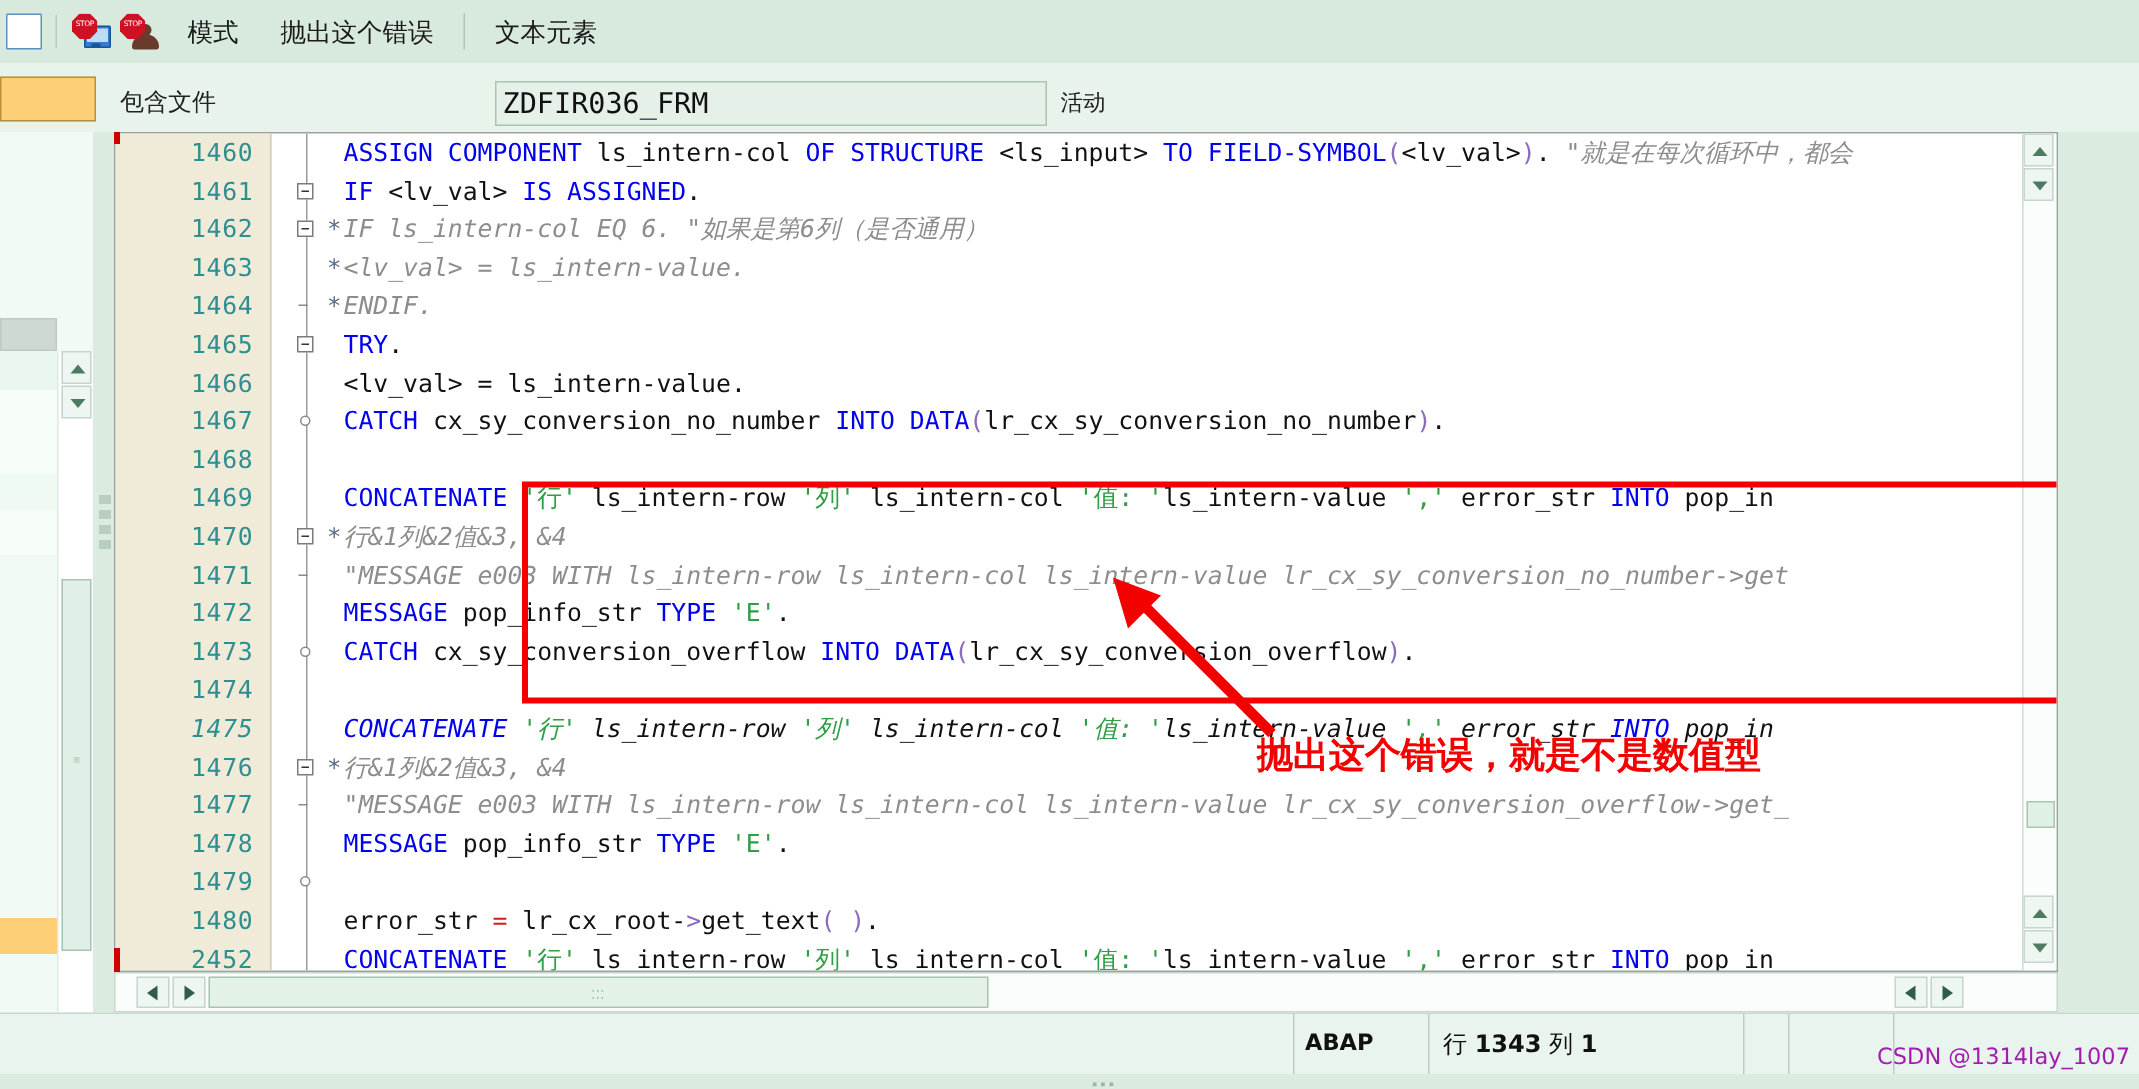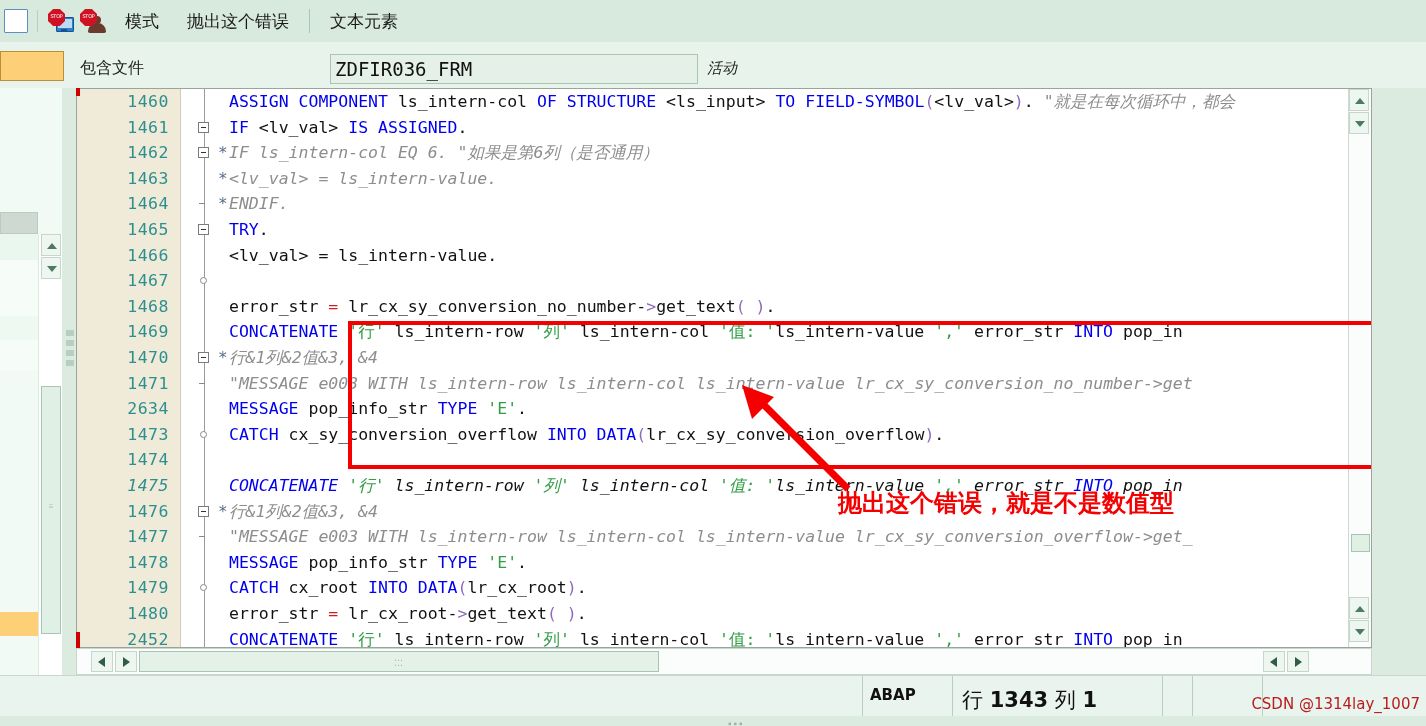--- a/index.html
+++ b/index.html
@@ -74,21 +74,21 @@
   }
   #program-name{
     position:absolute;left:330px;top:54px;width:368px;height:30px;
     background:#e4f0e8;border:1px solid #a9c4b1;
     font-family:"DejaVu Sans Mono","Liberation Mono",monospace;
     font-size:19px;color:#111;line-height:30px;padding-left:4px;
     box-sizing:border-box;outline:none;
   }
   #lbl-status{
     position:absolute;left:707px;top:59px;
-    font-family:"DejaVu Sans",sans-serif;font-size:15px;color:#222;font-style:italic;
+    font-family:"DejaVu Sans",sans-serif;font-size:15px;color:#222;
   }
 
   
   #editor-frame{
     position:absolute;left:76px;top:88px;width:1296px;height:560px;
     background:#fff;border:1px solid #9aa39c;box-sizing:border-box;overflow:hidden;
   }
   #redbar-left{position:absolute;left:76px;top:88px;width:4px;height:8px;background:#c00;}
   #redbar-left2{position:absolute;left:76px;top:632px;width:4px;height:16px;background:#c00;}
 
@@ -212,24 +212,24 @@
   #rail-dots{position:absolute;left:66px;top:330px;width:8px;}
   #rail-dots i{display:block;width:8px;height:6px;background:#b8cec0;margin-bottom:4px;}
 
   
   #statusbar{
     position:absolute;left:0;top:675px;width:1426px;height:41px;
     background:#eaf4ee;border-top:1px solid #c7d9cd;
   }
   .sb-seg{position:absolute;top:0;height:40px;border-left:1px solid #b9cec1;}
   #sb-lang{left:870px;top:10px;position:absolute;font-family:"DejaVu Sans",sans-serif;font-size:15px;font-weight:bold;color:#111;}
-  #sb-pos{left:962px;top:10px;position:absolute;font-family:"DejaVu Sans",sans-serif;font-size:21px;color:#111;white-space:nowrap;}
+  #sb-pos{left:962px;top:10px;position:absolute;font-family:"DejaVu Sans",sans-serif;font-size:16px;color:#111;white-space:nowrap;}
   #sb-pos b{font-weight:bold;}
   #watermark{
-    position:absolute;right:6px;top:695px;color:#b91c1c;font-size:15px;
+    position:absolute;right:6px;top:695px;color:#a21caf;font-size:15px;
     font-family:"DejaVu Sans",sans-serif;
   }
   #bottom-strip{position:absolute;left:0;top:716px;width:1426px;height:10px;background:#dcebe0;}
   #bs-dots{position:absolute;left:728px;top:718px;color:#9fb3a6;font-size:10px;letter-spacing:2px;}
 </style>
 </head>
 <body>
 
 <div id="toolbar">
   <div class="tb-box"></div>
@@ -330,42 +330,42 @@
         <span class="foldbox"></span>
         <span class="code"><span class="txt">           </span><span class="kw">TRY</span><span class="txt">.</span></span>
       </div>
       <div class="row" style="top: 153.6px; position: absolute; left: 0px; width: 1296px;">
         <span class="lnum">1466</span>
         <span class="code"><span class="txt">             &lt;lv_val&gt; = ls_intern-value.</span></span>
       </div>
       <div class="row" style="top: 179.2px; position: absolute; left: 0px; width: 1296px;">
         <span class="lnum">1467</span>
         <span class="folddot"></span>
+        <span class="code"><span class="txt">           </span><span class="kw">CATCH </span><span class="txt">cx_sy_conversion_no_number </span><span class="kw">INTO DATA</span><span class="pun">(</span><span class="txt">lr_cx_sy_conversion_no_number</span><span class="pun">)</span><span class="txt">.</span></span>
       </div>
       <div class="row" style="top: 204.8px; position: absolute; left: 0px; width: 1296px;">
         <span class="lnum">1468</span>
-        <span class="code"><span class="txt">             error_str </span><span class="op">=</span><span class="txt"> lr_cx_sy_conversion_no_number-</span><span class="pun">&gt;</span><span class="txt">get_text</span><span class="pun">( )</span><span class="txt">.</span></span>
       </div>
       <div class="row" style="top: 230.4px; position: absolute; left: 0px; width: 1296px;">
         <span class="lnum">1469</span>
         <span class="code"><span class="txt">             </span><span class="kw">CONCATENATE </span><span class="str">'</span><span class="str">行</span><span class="str">' </span><span class="txt">ls_intern-row </span><span class="str">'列' </span><span class="txt">ls_intern-col </span><span class="str">'值: '</span><span class="txt">ls_intern-value </span><span class="str">',' </span><span class="txt"> error_str </span><span class="kw">INTO </span><span class="txt">pop_in</span></span>
       </div>
       <div class="row" style="top: 256px; position: absolute; left: 0px; width: 1296px;">
         <span class="lnum">1470</span>
         <span class="foldbox"></span>
         <span class="star">*</span>
         <span class="code"><span class="cmt">          行&amp;1列&amp;2值&amp;3, &amp;4</span></span>
       </div>
       <div class="row" style="top: 281.6px; position: absolute; left: 0px; width: 1296px; text-decoration: underline;">
         <span class="lnum">1471</span>
         <span class="foldtick"></span>
         <span class="code"><span class="cmt">            "MESSAGE e003 WITH ls_intern-row ls_intern-col ls_intern-value lr_cx_sy_conversion_no_number-&gt;get</span></span>
       </div>
       <div class="row" style="top: 307.2px; position: absolute; left: 0px; width: 1296px;">
-        <span class="lnum">2634</span>
+        <span class="lnum">1472</span>
         <span class="code"><span class="txt">             </span><span class="kw">MESSAGE </span><span class="txt">pop_info_str </span><span class="kw">TYPE </span><span class="str">'E'</span><span class="txt">.</span></span>
       </div>
       <div class="row" style="top: 332.8px; position: absolute; left: 0px; width: 1296px;">
         <span class="lnum">1473</span>
         <span class="folddot"></span>
         <span class="code"><span class="txt">           </span><span class="kw">CATCH </span><span class="txt">cx_sy_conversion_overflow </span><span class="kw">INTO DATA</span><span class="pun">(</span><span class="txt">lr_cx_sy_conversion_overflow</span><span class="pun">)</span><span class="txt">.</span></span>
       </div>
       <div class="row" style="top: 358.4px; position: absolute; left: 0px; width: 1296px;">
         <span class="lnum">1474</span>
       </div>
@@ -384,21 +384,20 @@
         <span class="foldtick"></span>
         <span class="code"><span class="cmt">            "MESSAGE e003 WITH ls_intern-row ls_intern-col ls_intern-value lr_cx_sy_conversion_overflow-&gt;get_</span></span>
       </div>
       <div class="row" style="top: 460.8px; position: absolute; left: 0px; width: 1296px;">
         <span class="lnum">1478</span>
         <span class="code"><span class="txt">             </span><span class="kw">MESSAGE </span><span class="txt">pop_info_str </span><span class="kw">TYPE </span><span class="str">'E'</span><span class="txt">.</span></span>
       </div>
       <div class="row" style="top: 486.4px; position: absolute; left: 0px; width: 1296px;">
         <span class="lnum">1479</span>
         <span class="folddot"></span>
-        <span class="code"><span class="txt">           </span><span class="kw">CATCH </span><span class="txt">cx_root </span><span class="kw">INTO DATA</span><span class="pun">(</span><span class="txt">lr_cx_root</span><span class="pun">)</span><span class="txt">.</span></span>
       </div>
       <div class="row" style="top: 512px; position: absolute; left: 0px; width: 1296px;">
         <span class="lnum">1480</span>
         <span class="code"><span class="txt">             error_str </span><span class="op">=</span><span class="txt"> lr_cx_root-</span><span class="pun">&gt;</span><span class="txt">get_text</span><span class="pun">( )</span><span class="txt">.</span></span>
       </div>
       <div class="row" style="top: 537.6px; position: absolute; left: 0px; width: 1296px;">
         <span class="lnum">2452</span>
         <span class="code"><span class="txt">             </span><span class="kw">CONCATENATE </span><span class="str">'行' </span><span class="txt">ls_intern-row </span><span class="str">'列' </span><span class="txt">ls_intern-col </span><span class="str">'值: '</span><span class="txt">ls_intern-value </span><span class="str">',' </span><span class="txt"> error_str </span><span class="kw">INTO </span><span class="txt">pop_in</span></span>
       </div>
     </div>

